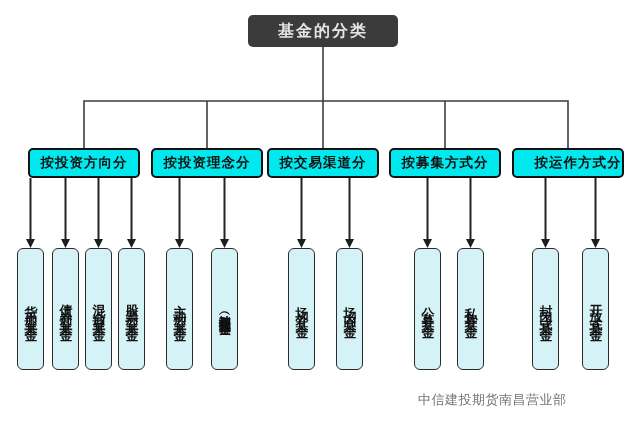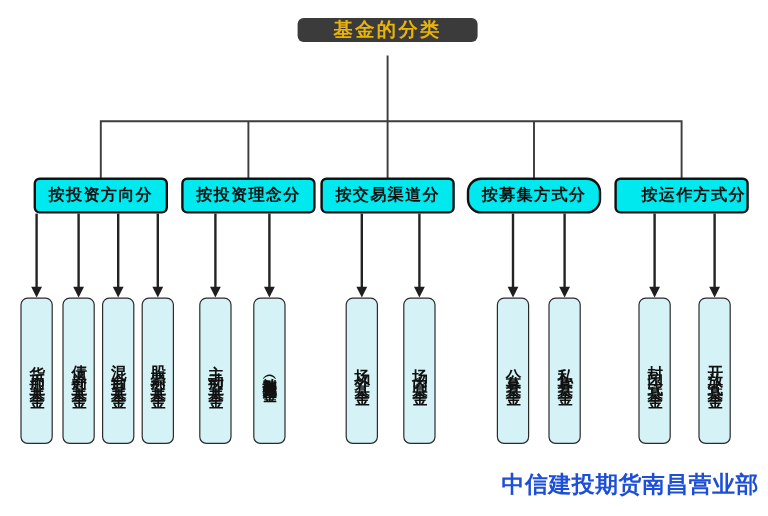--- a/index.html
+++ b/index.html
@@ -28,41 +28,41 @@
     align-items: center;
     justify-content: center;
     font-weight: bold;
     color: #111111;
     text-align: center;
   }
   .node--root {
     left: 248px;
     top: 15px;
     width: 150px;
-    height: 20px;
+    height: 32px;
     background: #3b3b3b;
-    color: #eab308;
+    color: #e5e5e5;
     border-radius: 5px;
     font-size: 16px;
     letter-spacing: 2px;
   }
   .node--category {
     top: 148px;
     width: 112px;
     height: 30px;
     background: #00e9ef;
     border: 2px solid #101010;
     border-radius: 5px;
     font-size: 13.5px;
     letter-spacing: 1px;
   }
   .cat-0 { left: 28px; }
   .cat-1 { left: 151px; }
   .cat-2 { left: 267px; }
-  .cat-3 { left: 389px; border-radius: 12px; }
+  .cat-3 { left: 389px; }
   .cat-4 { left: 512px; padding-left: 20px; }
   .node--leaf {
     top: 248px;
     width: 27px;
     height: 122px;
     background: #d5f3f6;
     border: 1.5px solid #2b2b2b;
     border-radius: 6px;
     font-size: 13px;
     letter-spacing: 6px;
@@ -82,23 +82,23 @@
   .leaf-6  { left: 288px; }
   .leaf-7  { left: 336px; }
   .leaf-8  { left: 414px; }
   .leaf-9  { left: 457px; }
   .leaf-10 { left: 532px; }
   .leaf-11 { left: 582px; }
   .watermark {
     position: absolute;
     left: 418px;
     top: 391px;
-    font-size: 19px;
-    font-weight: bold;
-    color: #1d4ed8;
+    font-size: 13px;
+    font-weight: normal;
+    color: #737373;
     letter-spacing: 0.5px;
     white-space: nowrap;
   }
 </style>
 </head>
 <body>
 
 <div class="canvas">
 
   <svg class="connectors" width="640" height="430" viewBox="0 0 640 430">

